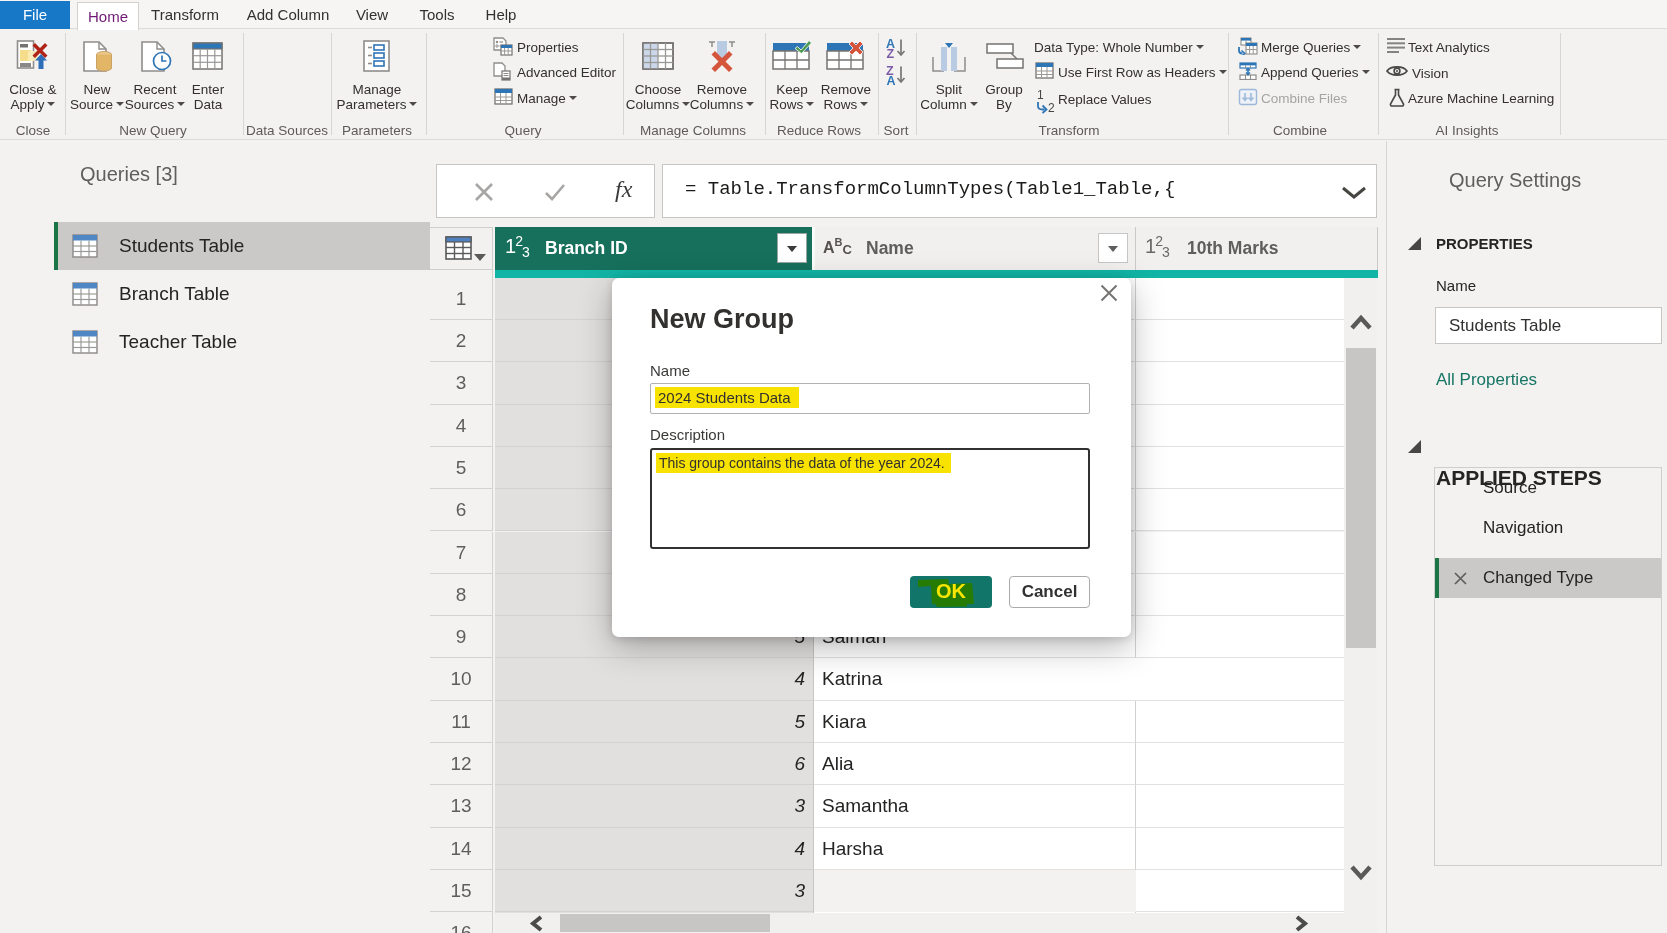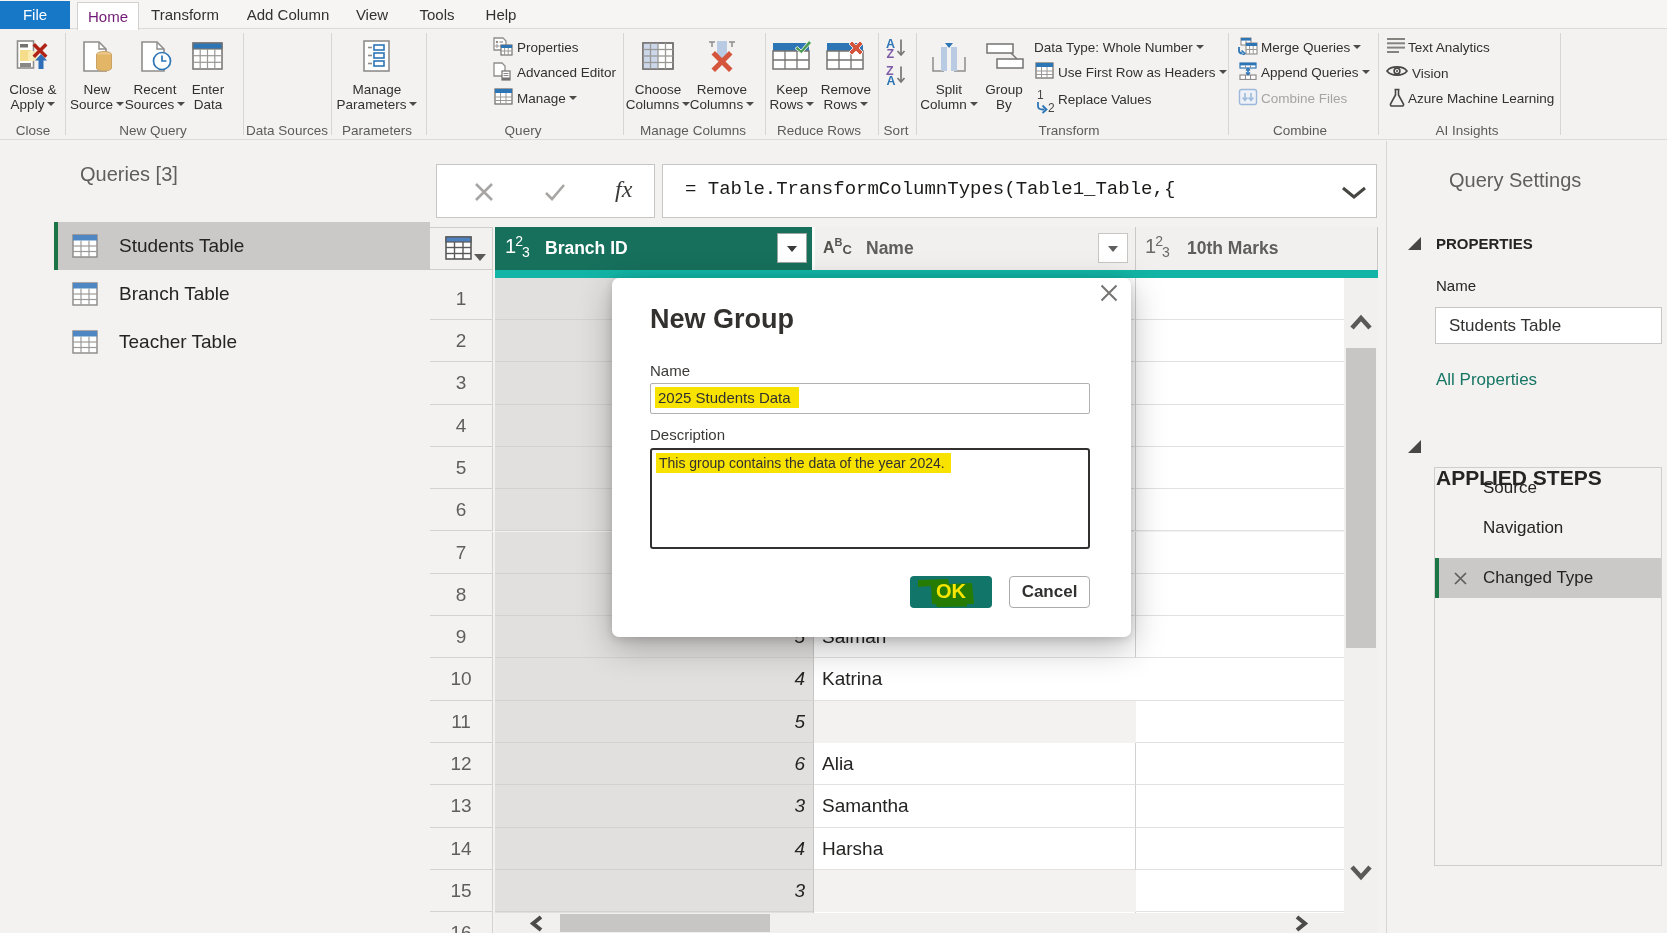--- a/index.html
+++ b/index.html
@@ -486,20 +486,23 @@
       <span class="ival" style="line-height:42.3px;">4</span>
     </div>
 <div class="abs cellwhite" style="left:814px; top:658.4px; width:380px; height:42.3px;">
       <span class="nval" style="line-height:42.3px;">Katrina</span>
     </div>
 <div class="abs cellwhite" style="left:1136px; top:658.4px; width:242px; height:42.3px;"></div>
 <div class="abs cellnum" style="top:700.7px; height:42.3px; line-height:42.3px;">11</div>
 <div class="abs cellgray" style="left:495px; top:700.7px; width:319px; height:42.3px;">
       <span class="ival" style="line-height:42.3px;">5</span>
     </div>
+<div class="abs cellwhite" style="left:814px; top:700.7px; width:322px; height:42.3px;">
+      <span class="nval" style="line-height:42.3px;">Kiara</span>
+    </div>
 <div class="abs cellwhite" style="left:1136px; top:700.7px; width:242px; height:42.3px;"></div>
 <div class="abs cellnum" style="top:743.0px; height:42.3px; line-height:42.3px;">12</div>
 <div class="abs cellgray" style="left:495px; top:743.0px; width:319px; height:42.3px;">
       <span class="ival" style="line-height:42.3px;">6</span>
     </div>
 <div class="abs cellwhite" style="left:814px; top:743.0px; width:322px; height:42.3px;">
       <span class="nval" style="line-height:42.3px;">Alia</span>
     </div>
 <div class="abs cellwhite" style="left:1136px; top:743.0px; width:242px; height:42.3px;"></div>
 <div class="abs cellnum" style="top:785.3px; height:42.3px; line-height:42.3px;">13</div>
@@ -547,21 +550,21 @@
       <path d="M5 2 L13 8.5 L5 15" fill="none" stroke="#4d4b49" stroke-width="4"></path>
     </svg>
 
 <div id="dialog">
   <svg style="position:absolute; left:487px; top:5px;" width="20" height="20" viewBox="0 0 20 20">
         <path d="M2.5 2.5 L17.5 17.5 M17.5 2.5 L2.5 17.5" stroke="#767472" stroke-width="2" fill="none"></path>
       </svg>
 <div style="position:absolute; left:38px; top:26px; font-size:27px; font-weight:bold; color:#323130;">New Group</div>
   <div style="position:absolute; left:38px; top:84px; font-size:15px; color:#3b3a39;">Name</div>
   <div class="inp" style="left:38px; top:105px; width:440px; height:31px;">
-    <div style="position:absolute; left:4px; top:5px; font-size:15px; color:#323130;"><span class="hl" style="padding:2px 8px 2px 3px;">2025 Students Data</span></div>
+    <div style="position:absolute; left:4px; top:5px; font-size:15px; color:#323130;"><span class="hl" style="padding:2px 8px 2px 3px;">2024 Students Data</span></div>
   </div>
   <div style="position:absolute; left:38px; top:148px; font-size:15px; color:#3b3a39;">Description</div>
   <div class="inp" style="left:38px; top:170px; width:440px; height:101px; border:2px solid #323130; border-radius:3px;">
     <div style="position:absolute; left:4px; top:5px; font-size:14px; color:#323130;"><span class="hl" style="padding:2px 6px 2px 3px;">This group contains the data of the year 2024.</span></div>
   </div>
   <div style="position:absolute; left:298px; top:298px; width:82px; height:32px; background:#12756a; border-radius:4px;">
 <svg style="position:absolute; left:0; top:0;" width="82" height="32" viewBox="0 0 82 32">
           <path d="M8 4 L38 3 L39 8 L62 7 L64 28 L57 28 L57 30.5 L27 31 L26 28.5 L22 28 L21 10 L8 11 Z" fill="#267c02"></path>
         </svg>
 <div style="position:absolute; left:0; top:0; width:82px; height:32px; text-align:center; line-height:31px; font-size:20px; font-weight:bold; color:#f8e600;">OK</div>

